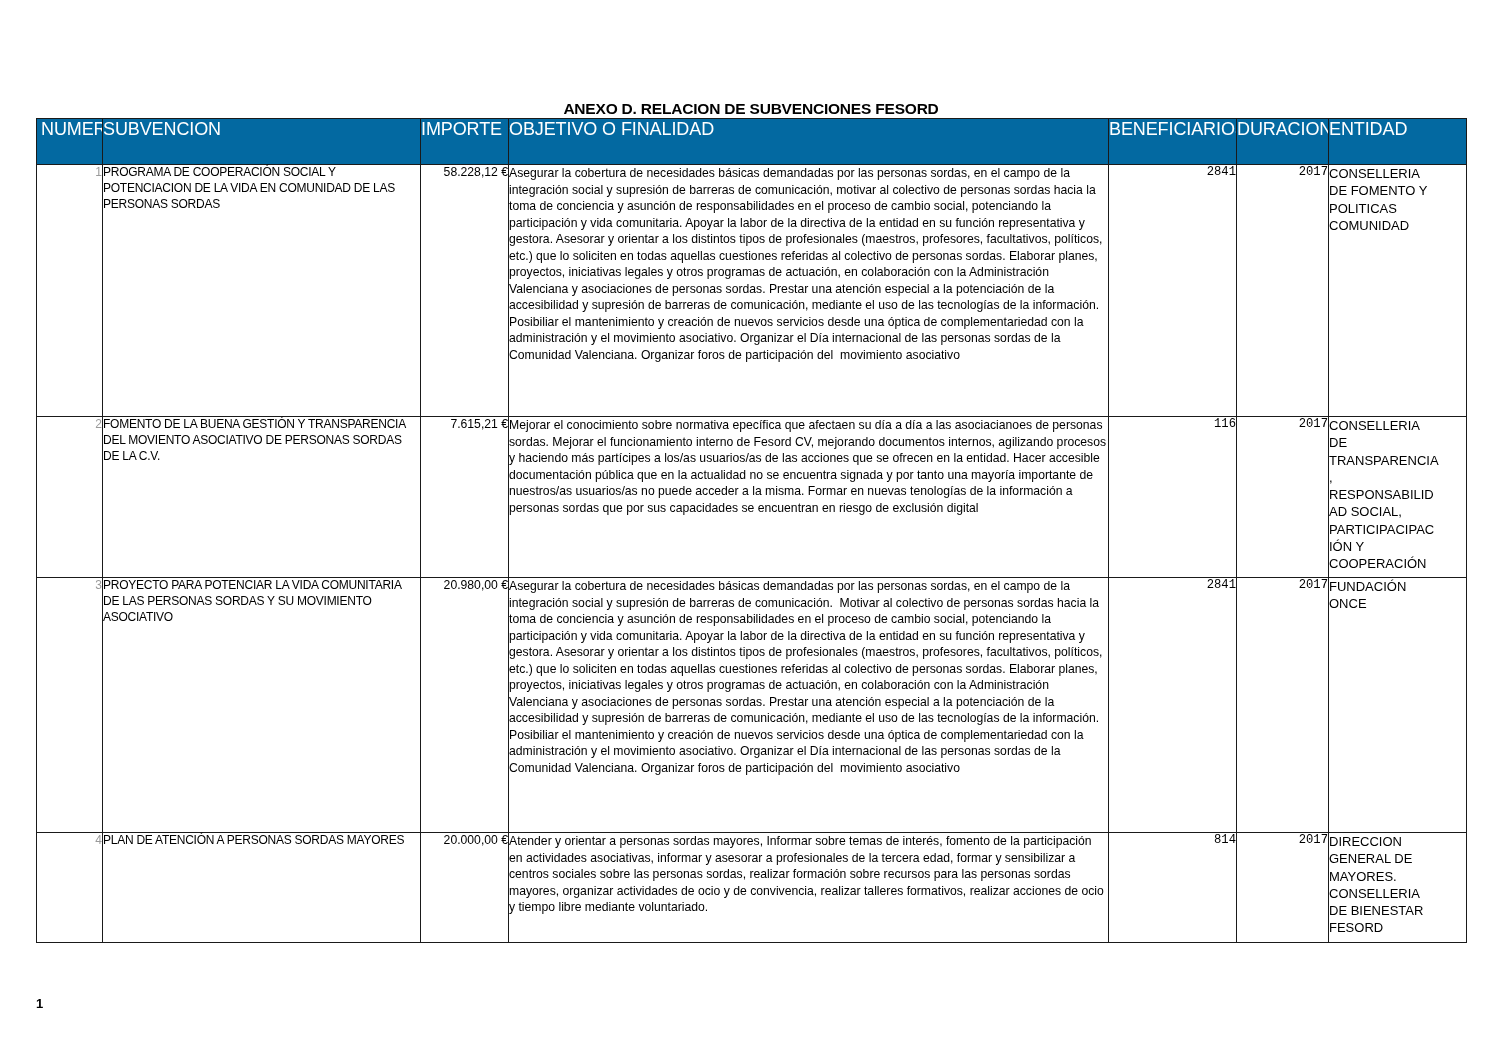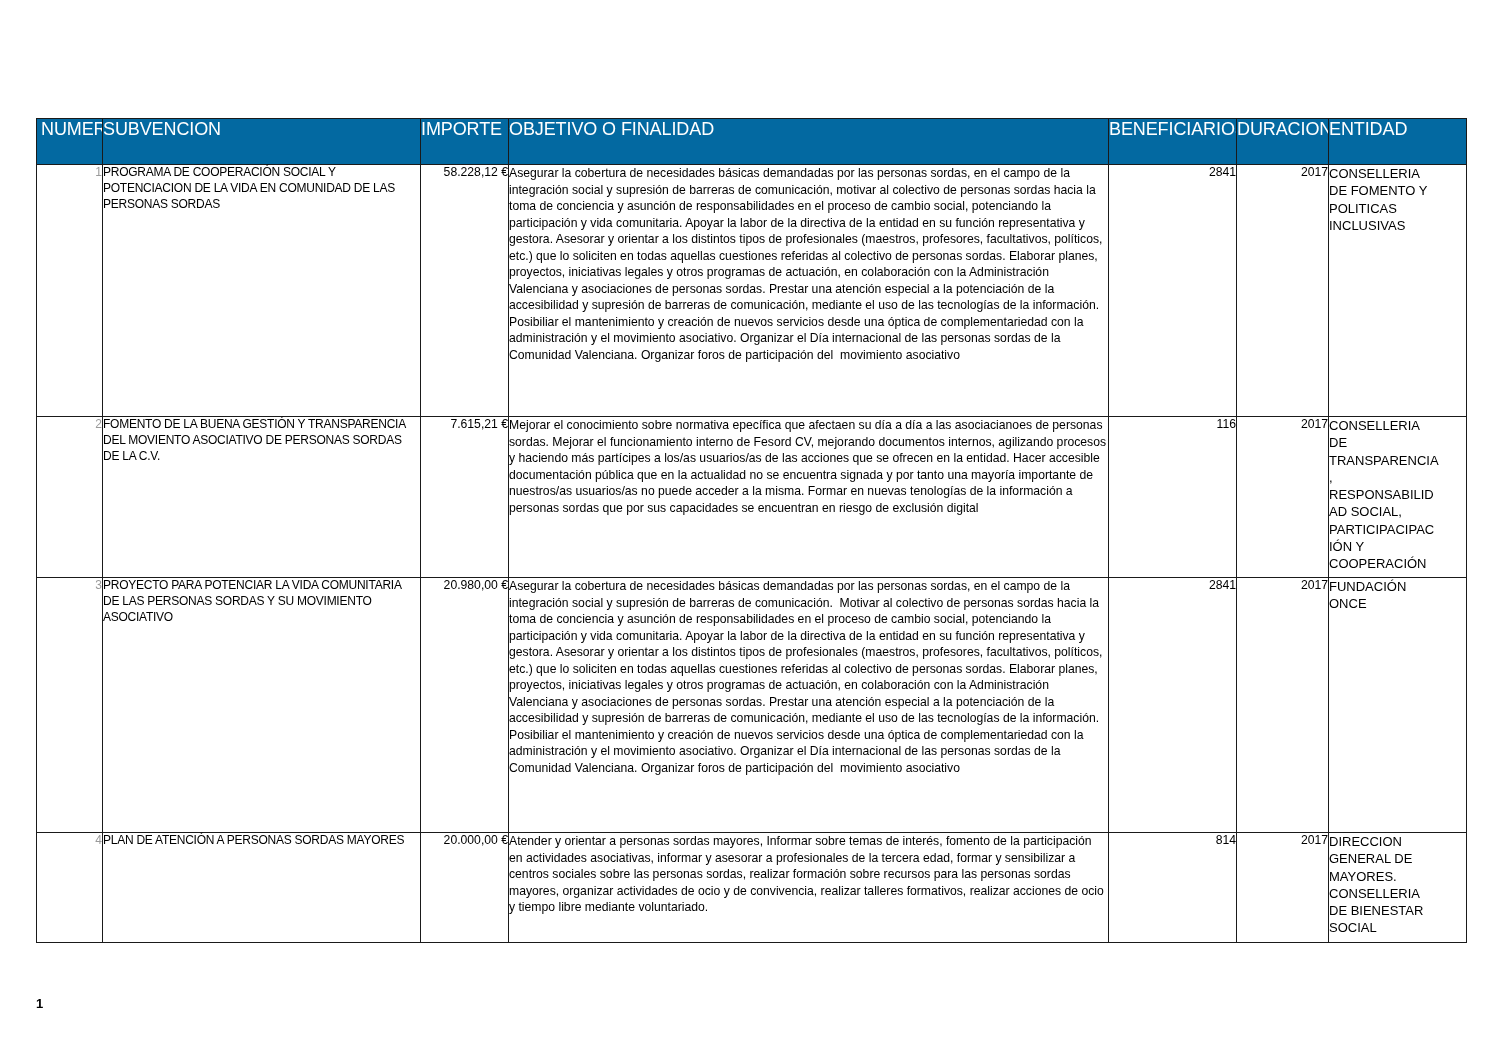--- a/index.html
+++ b/index.html
@@ -110,21 +110,21 @@
     text-align: left;
     color: #000;
     font-family: "Liberation Sans", sans-serif;
     margin-left: 38px;
   }
   td.ben, td.dur {
     text-align: right;
     padding: 8px 5px 0 2px;
     font-size: 12.2px;
     color: #000;
-    font-family: Liberation Sans, sans-serif;
+    font-family: Liberation Mono, monospace;
     margin-top: 28px;
   }
   td.ent {
     padding: 8px 3px 4px 4px;
     font-size: 13px;
     line-height: 1.33;
     color: #000;
     word-break: break-all;
     font-family: "Liberation Sans", sans-serif;
   }
@@ -141,20 +141,21 @@
     font-weight: bold;
     color: #000;
     font-family: "Liberation Sans", sans-serif;
   }
 </style>
 </head>
 <body>
 
 <div class="page">
 
+  <div class="doc-title">ANEXO D. RELACION DE SUBVENCIONES FESORD</div>
 
   <table class="grid">
     <colgroup>
       <col class="c-num">
         <col class="c-sub">
         <col class="c-imp">
         <col class="c-obj">
       <col class="c-ben">
         <col class="c-dur">
         <col class="c-ent">
@@ -175,21 +176,21 @@
         <td class="num">1</td>
         <td class="sub">PROGRAMA DE COOPERACIÓN SOCIAL Y POTENCIACION DE LA VIDA EN COMUNIDAD DE LAS PERSONAS SORDAS</td>
         <td class="imp">58.228,12 €</td>
         <td class="obj"><span class="obj-text">Asegurar la cobertura de necesidades básicas demandadas por las personas sordas, en el campo de la integración social y supresión de barreras de comunicación, motivar al colectivo de personas sordas hacia la toma de conciencia y asunción de responsabilidades en el proceso de cambio social, potenciando la participación y vida comunitaria. Apoyar la labor de la directiva de la entidad en su función representativa y gestora. Asesorar y orientar a los distintos tipos de profesionales (maestros, profesores, facultativos, políticos, etc.) que lo soliciten en todas aquellas cuestiones referidas al colectivo de personas sordas. Elaborar planes, proyectos, iniciativas legales y otros programas de actuación, en colaboración con la Administración Valenciana y asociaciones de personas sordas. Prestar una atención especial a la potenciación de la accesibilidad y supresión de barreras de comunicación, mediante el uso de las tecnologías de la información. Posibiliar el mantenimiento y creación de nuevos servicios desde una óptica de complementariedad con la administración y el movimiento asociativo. Organizar el Día internacional de las personas sordas de la Comunidad Valenciana. Organizar foros de participación del  movimiento asociativo</span></td>
         <td class="ben">2841</td>
         <td class="dur">2017</td>
         <td class="ent">
             <span class="ent-line">CONSELLERIA</span>
             <span class="ent-line">DE FOMENTO Y</span>
             <span class="ent-line">POLITICAS</span>
-            <span class="ent-line">INCLUSIVAS</span>
+            <span class="ent-line">COMUNIDAD</span>
           </td>
       </tr>
       <tr style="height: 161px;">
         <td class="num">2</td>
         <td class="sub">FOMENTO DE LA BUENA GESTIÓN Y TRANSPARENCIA DEL MOVIENTO ASOCIATIVO DE PERSONAS SORDAS DE LA C.V.</td>
         <td class="imp">7.615,21 €</td>
         <td class="obj"><span class="obj-text">Mejorar el conocimiento sobre normativa epecífica que afectaen su día a día a las asociacianoes de personas sordas. Mejorar el funcionamiento interno de Fesord CV, mejorando documentos internos, agilizando procesos y haciendo más partícipes a los/as usuarios/as de las acciones que se ofrecen en la entidad. Hacer accesible documentación pública que en la actualidad no se encuentra signada y por tanto una mayoría importante de nuestros/as usuarios/as no puede acceder a la misma. Formar en nuevas tenologías de la información a personas sordas que por sus capacidades se encuentran en riesgo de exclusión digital</span></td>
         <td class="ben">116</td>
         <td class="dur">2017</td>
         <td class="ent">
@@ -222,21 +223,21 @@
         <td class="imp">20.000,00 €</td>
         <td class="obj"><span class="obj-text">Atender y orientar a personas sordas mayores, Informar sobre temas de interés, fomento de la participación en actividades asociativas, informar y asesorar a profesionales de la tercera edad, formar y sensibilizar a centros sociales sobre las personas sordas, realizar formación sobre recursos para las personas sordas mayores, organizar actividades de ocio y de convivencia, realizar talleres formativos, realizar acciones de ocio y tiempo libre mediante voluntariado.</span></td>
         <td class="ben">814</td>
         <td class="dur">2017</td>
         <td class="ent">
             <span class="ent-line">DIRECCION</span>
             <span class="ent-line">GENERAL DE</span>
             <span class="ent-line">MAYORES.</span>
             <span class="ent-line">CONSELLERIA</span>
             <span class="ent-line">DE BIENESTAR</span>
-            <span class="ent-line">SOCIAL</span>
+            <span class="ent-line">FESORD</span>
           </td>
       </tr>
     </tbody>
   </table>
 
   <div class="page-number">1</div>
 
 </div>
 
 </body></html>

